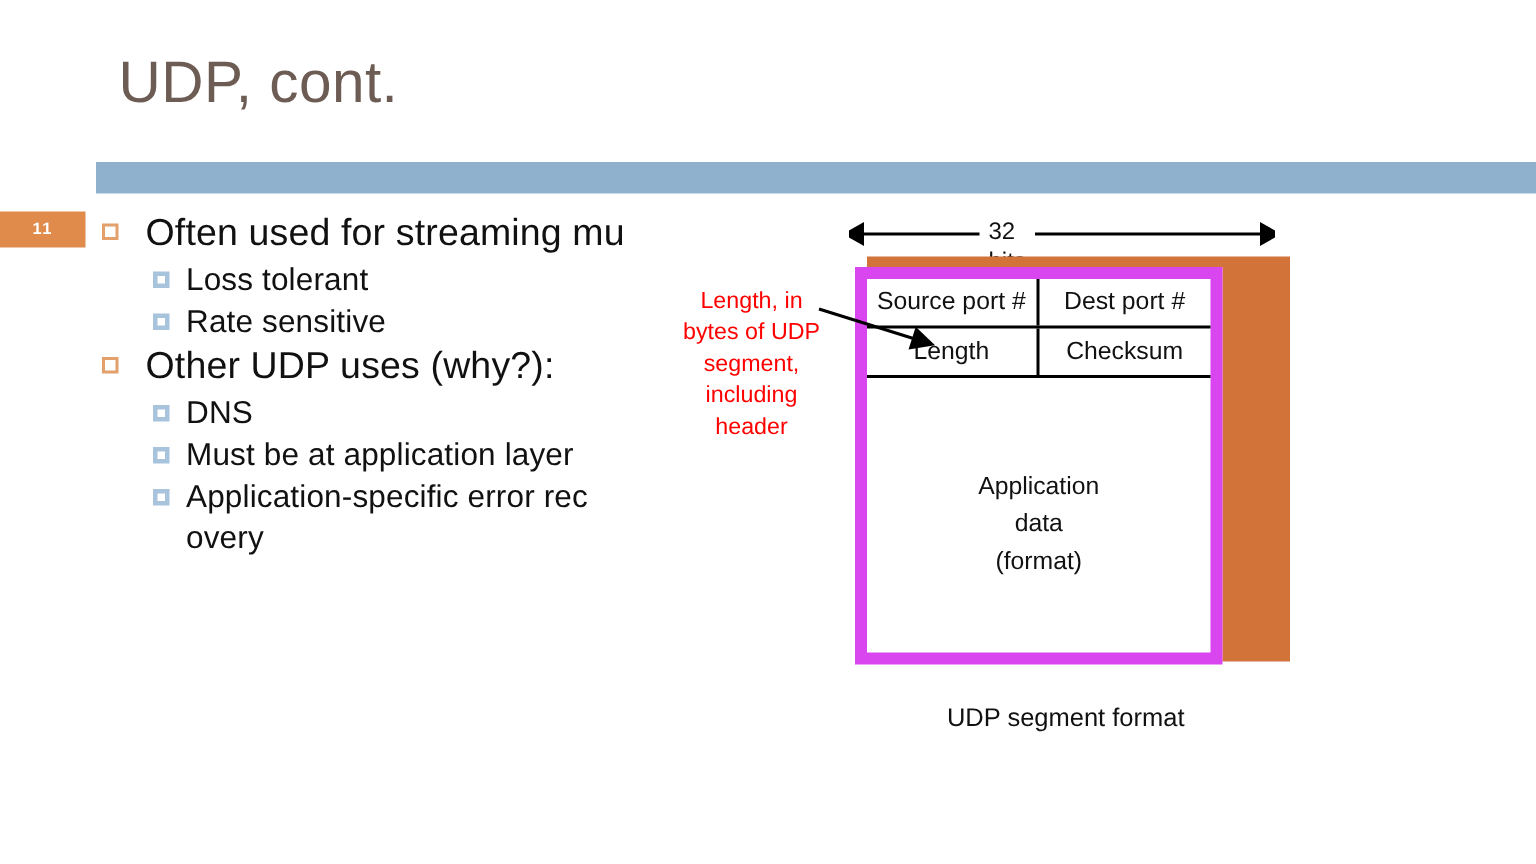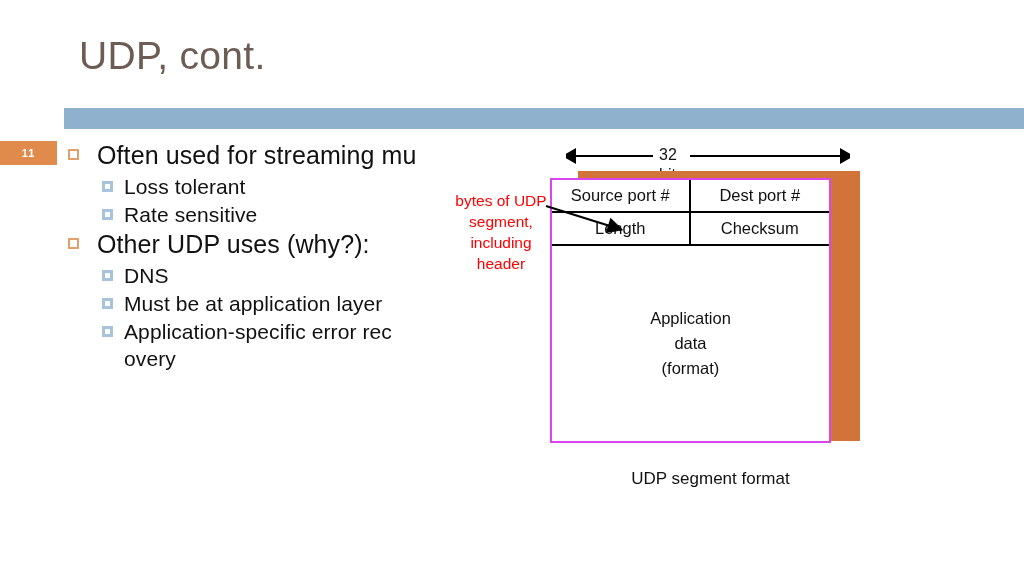--- a/index.html
+++ b/index.html
@@ -149,26 +149,26 @@
     position: absolute;
     left: 578px;
     top: 171px;
     width: 282px;
     height: 270px;
     background: #d2733a;
   }
 
   .segment-table {
     position: absolute;
-    left: 550px;
+    left: 570px;
     top: 178px;
-    width: 281px;
+    width: 245px;
     height: 265px;
     background: #ffffff;
-    border: 2px solid #d946ef;
+    border: 8px solid #d946ef;
     box-sizing: border-box;
   }
   .seg-row {
     position: relative;
     height: 33px;
     border-bottom: 2px solid #000000;
     box-sizing: border-box;
     display: flex;
   }
   .seg-cell {
@@ -253,20 +253,21 @@
 
     <div class="bullet-l2">
       <span class="marker"></span>
       <span class="bullet-text">Application-specific error rec</span>
       <span class="bullet-text">overy</span>
     </div>
 
   </div>
 
   <div class="annotation">
+    <div>Length, in</div>
     <div>bytes of UDP</div>
     <div>segment,</div>
     <div>including</div>
     <div>header</div>
   </div>
 
   <div class="diagram">
 
     <svg class="bits-arrow" width="284" height="22">
       <defs>

